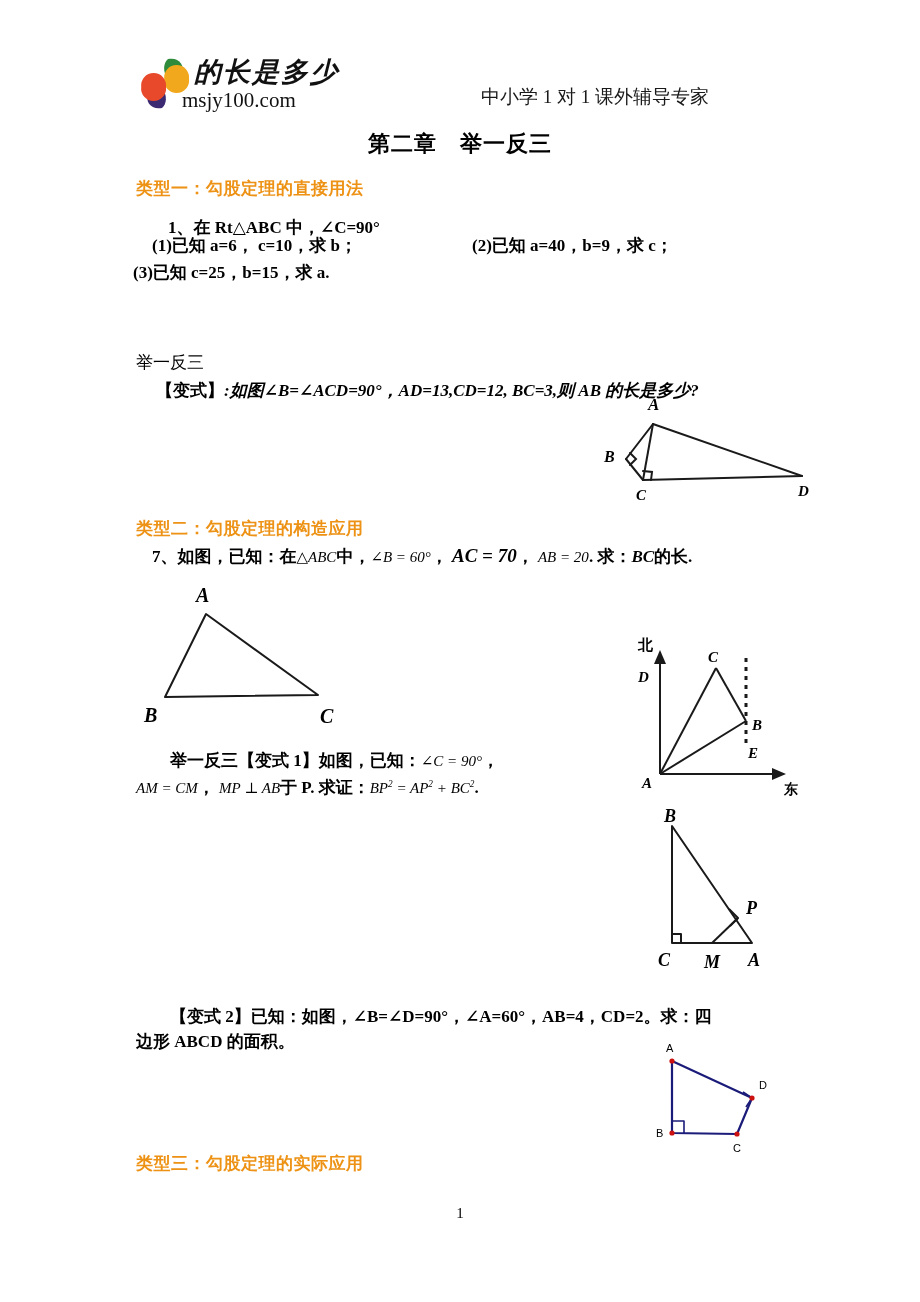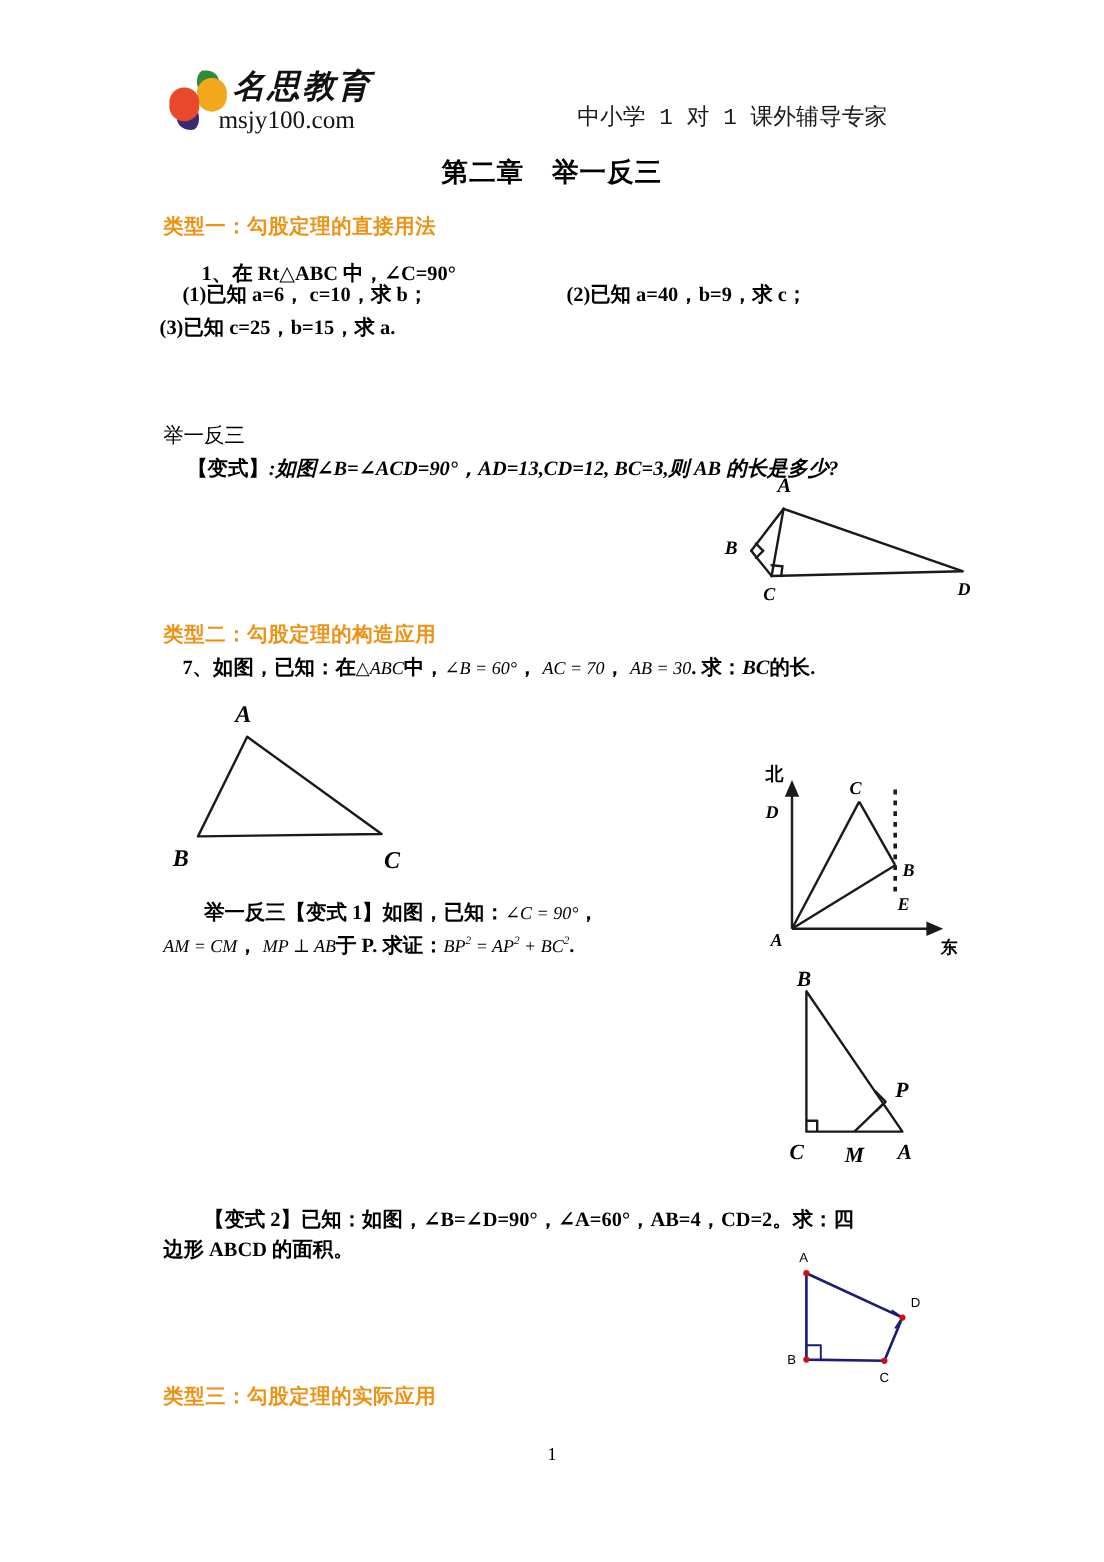--- a/index.html
+++ b/index.html
@@ -60,21 +60,21 @@
     top: 36px;
     font-family: "Liberation Serif", "DejaVu Serif", serif;
     font-size: 21px;
     color: #111111;
     white-space: nowrap;
   }
   .tagline {
     position: absolute;
     left: 345px;
     top: 32px;
-    font-family: Liberation Mono, monospace;
+    font-family: Liberation Serif, serif;
     font-size: 19px;
     color: #1a1a1a;
     white-space: nowrap;
   }
 
   
   .doc-title {
     position: absolute;
     left: 0; top: 129px;
     width: 920px;
@@ -147,21 +147,21 @@
 <div class="page">
 
   <div class="header">
     <div class="logo-wrap">
       <svg class="logo-mark" viewBox="0 0 54 56">
         <path d="M30 3 C41 1 47 9 44 18 C41 25 33 26 29 21 C25 16 25 7 30 3 Z" fill="#2E8B3C"></path>
         <path d="M51 23 A12.5 12.5 0 1 1 26.2 23 A12.5 12.5 0 1 1 51 23 Z" fill="#F2A81C"></path>
         <path d="M24 52 C13 54 7 46 10 37 C13 30 21 29 25 34 C29 39 29 48 24 52 Z" fill="#3B2A72"></path>
         <path d="M28 31 A12.5 12.5 0 1 1 3.2 31 A12.5 12.5 0 1 1 28 31 Z" fill="#E8492B"></path>
       </svg>
-      <div class="logo-cn">名思教育</div>
+      <div class="logo-cn">的长是多少</div>
       <div class="logo-url">msjy100.com</div>
     </div>
     <div class="tagline">中小学 1 对 1 课外辅导专家</div>
   </div>
 
   <div class="doc-title">第二章　举一反三</div>
 
   <div class="type-head" style="top:177px;">类型一：勾股定理的直接用法</div>
 
   <div class="ln" style="left:156px; top:216px;margin-left:12px;">1、在 Rt△ABC 中，∠C=90°</div>
@@ -190,21 +190,21 @@
       <text class="figlabel" x="52" y="18" font-size="17">A</text>
       <text class="figlabel" x="8" y="70" font-size="16">B</text>
       <text class="figlabel" x="40" y="108" font-size="15">C</text>
       <text class="figlabel" x="202" y="104" font-size="15">D</text>
     </svg>
   </div>
 
   <div class="type-head" style="top:517px;">类型二：勾股定理的构造应用</div>
 
   <div class="ln" style="left:152px; top:545px;">
-    <span>7、如图，已知：在</span><span class="mathimg" style="font-size:15px;">△ABC</span><span>中，</span><span class="mathimg" style="font-size:15px;">∠B = 60°</span><span>，&nbsp;</span><span class="mathimg" style="font-size:15px;">AC = 70</span><span>，&nbsp;</span><span class="mathimg" style="font-size:15px;">AB = 30</span><span>. 求：</span><span class="ital">BC</span><span>的长.</span>
+    <span>7、如图，已知：在</span><span class="mathimg" style="font-size:15px;">△ABC</span><span>中，</span><span class="mathimg" style="font-size:15px;">∠B = 60°</span><span>，&nbsp;</span><span class="mathimg" style="font-size:19px;font-weight:bold;">AC = 70</span><span>，&nbsp;</span><span class="mathimg" style="font-size:15px;">AB = 20</span><span>. 求：</span><span class="ital">BC</span><span>的长.</span>
   </div>
 
   <div class="fig" style="left:138px; top:578px;">
     <svg width="270" height="152" viewBox="0 0 270 152">
       <g stroke="#1a1a1a" stroke-width="2" fill="none" stroke-linejoin="round">
         <path d="M68 36 L27 119 L180 117 Z"></path>
       </g>
       <text class="figlabel" x="58" y="24" font-size="20">A</text>
       <text class="figlabel" x="6" y="144" font-size="20">B</text>
       <text class="figlabel" x="182" y="145" font-size="20">C</text>

